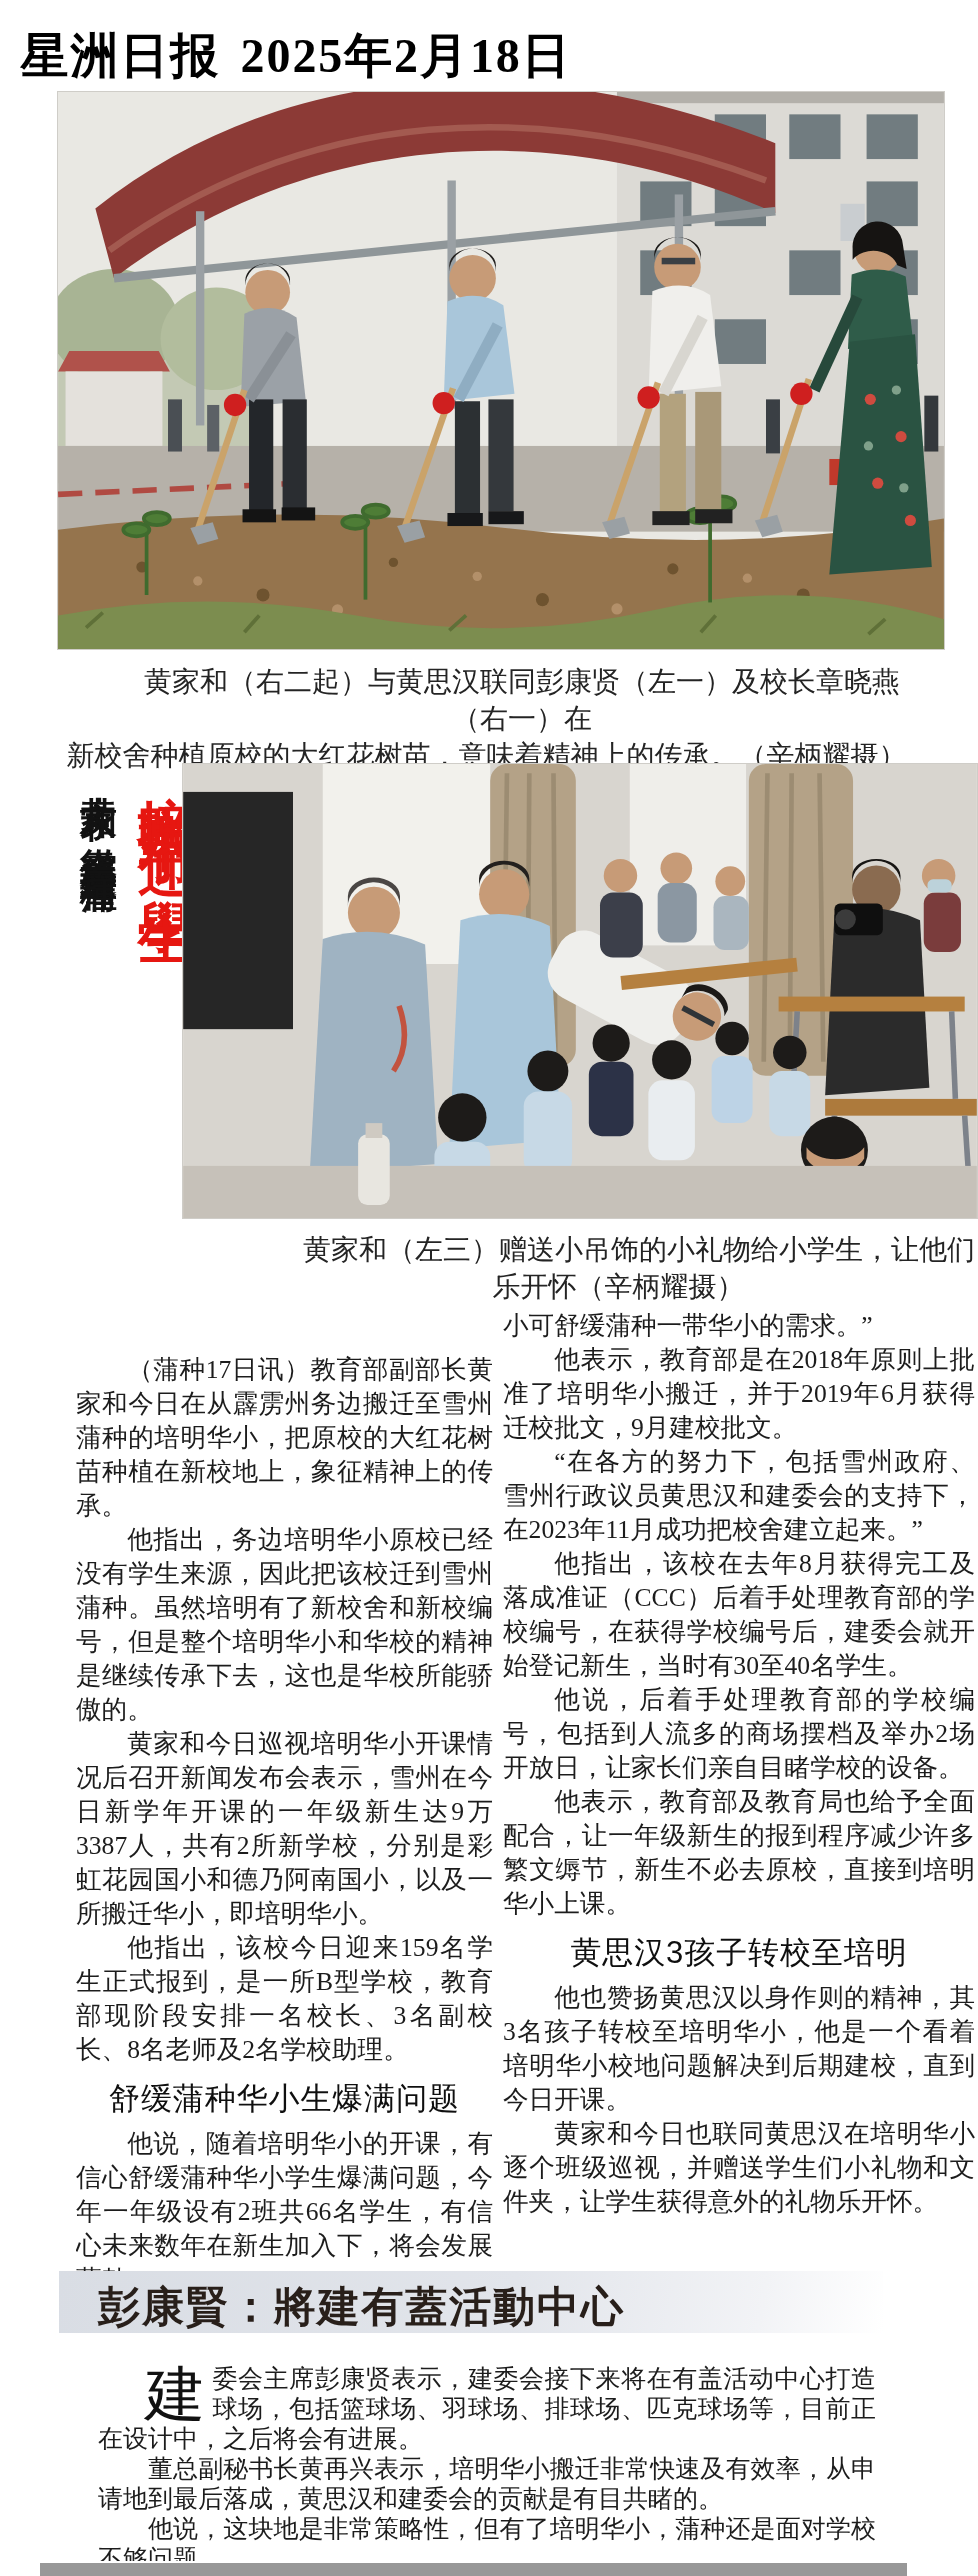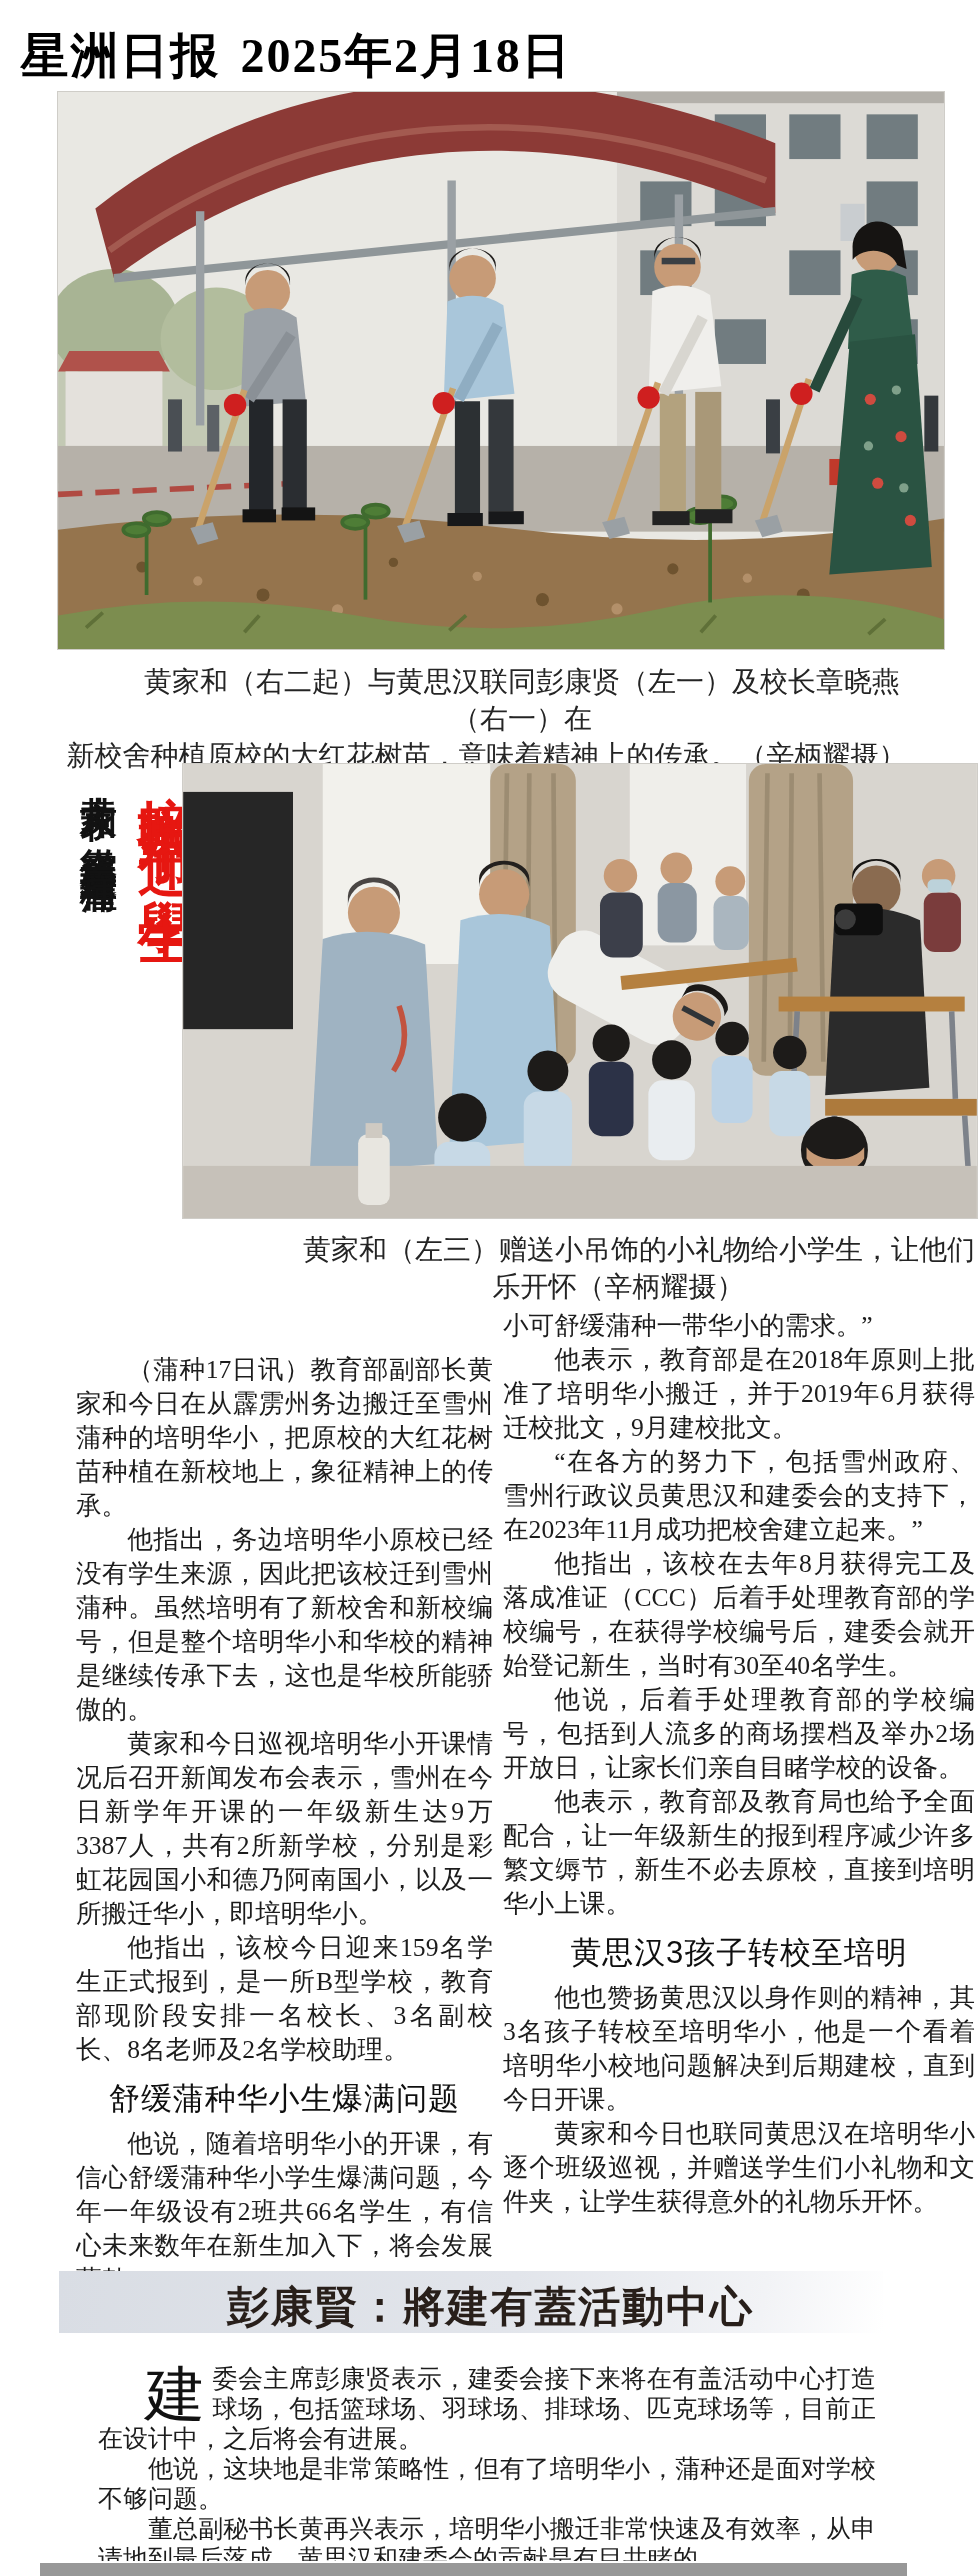--- a/index.html
+++ b/index.html
@@ -38,21 +38,21 @@
   #col1{left:76px;top:1309px;width:417px;height:961px;margin-top:44px;}
   #col2{left:503px;top:1309px;width:472px;height:961px;}
   .col p{margin:0;text-indent:2em;}
   .col p.cont{text-indent:0;}
   .subhead{font-family:"Liberation Sans","DejaVu Sans",sans-serif;font-weight:normal;
            font-size:31px;text-align:center;text-indent:0 !important;
            margin:15px 0 11.2px 0 !important;letter-spacing:0.9px;color:#0f0f0f;}
 
   
   #band{left:59px;top:2271px;width:824px;height:62px;
-        background:linear-gradient(100deg,#d9dde4 0%,#e2e5eb 55%,#f2f3f6 85%,#ffffff 100%);text-align:center;}
+        background:linear-gradient(100deg,#d9dde4 0%,#e2e5eb 55%,#f2f3f6 85%,#ffffff 100%);}
   #band .txt{padding:7.5px 0 0 39px;font-family:"Liberation Sans","DejaVu Sans",sans-serif;
              font-weight:bold;font-size:42px;letter-spacing:1.9px;color:#281f1a;}
   #story2{left:98px;top:2364px;width:778px;height:197px;overflow:hidden;
           font-size:25px;line-height:30px;text-align:justify;}
   #story2 p{margin:0;text-indent:2em;}
   #story2 p.first{text-indent:0;}
   .dropcap{float:left;font-size:60px;line-height:52px;margin:4.7px 7.5px 0 47px;color:#111;}
 
   #footerbar{left:40px;top:2563px;width:867px;height:13px;background:#989898;}
 </style>
@@ -348,20 +348,20 @@
     <p>他也赞扬黄思汉以身作则的精神，其3名孩子转校至培明华小，他是一个看着培明华小校地问题解决到后期建校，直到今日开课。</p>
     <p>黄家和今日也联同黄思汉在培明华小逐个班级巡视，并赠送学生们小礼物和文件夹，让学生获得意外的礼物乐开怀。</p>
   </div>
 
   <div id="band" class="abs">
     <div class="txt">彭康賢：將建有蓋活動中心</div>
   </div>
 
   <div id="story2" class="abs">
     <p class="first"><span class="dropcap">建</span><span>委会主席彭康贤表示，建委会接下来将在有盖活动中心打造球场，包括篮球场、羽球场、排球场、匹克球场等，目前正在设计中，之后将会有进展。</span></p>
+    <p>董总副秘书长黄再兴表示，培明华小搬迁非常快速及有效率，从申请地到最后落成，黄思汉和建委会的贡献是有目共睹的。</p>
     <p>他说，这块地是非常策略性，但有了培明华小，蒲种还是面对学校不够问题。</p>
-    <p>董总副秘书长黄再兴表示，培明华小搬迁非常快速及有效率，从申请地到最后落成，黄思汉和建委会的贡献是有目共睹的。</p>
   </div>
 
   <div id="footerbar" class="abs"></div>
 
 </div>
 
 
 </body></html>

